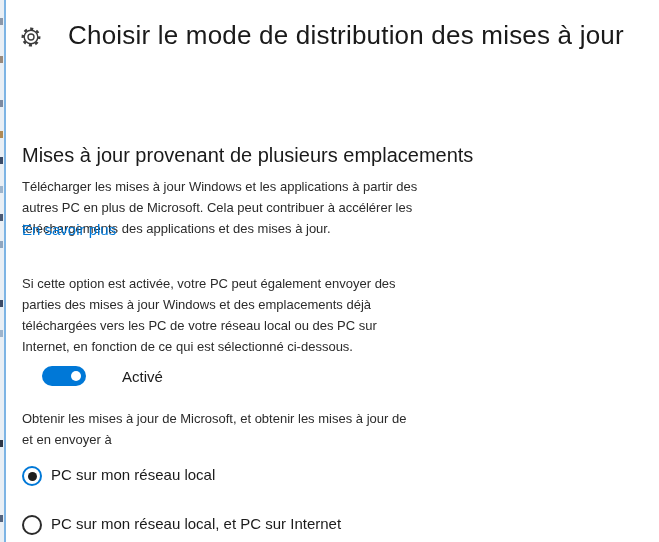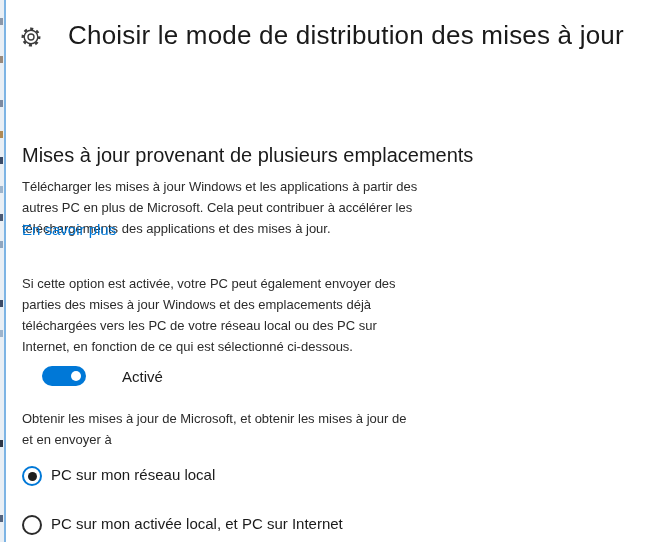--- a/index.html
+++ b/index.html
@@ -146,14 +146,14 @@
 
 <div class="radio-row radio-row-1" role="radio" aria-checked="true">
   <span class="radio-circle radio-selected">
     <span class="radio-dot"></span>
   </span>
   <span class="radio-label">PC sur mon réseau local</span>
 </div>
 
 <div class="radio-row radio-row-2" role="radio" aria-checked="false">
   <span class="radio-circle radio-unselected"></span>
-  <span class="radio-label">PC sur mon activée local, et PC sur Internet</span>
+  <span class="radio-label">PC sur mon réseau local, et PC sur Internet</span>
 </div>
 
 </body></html>

